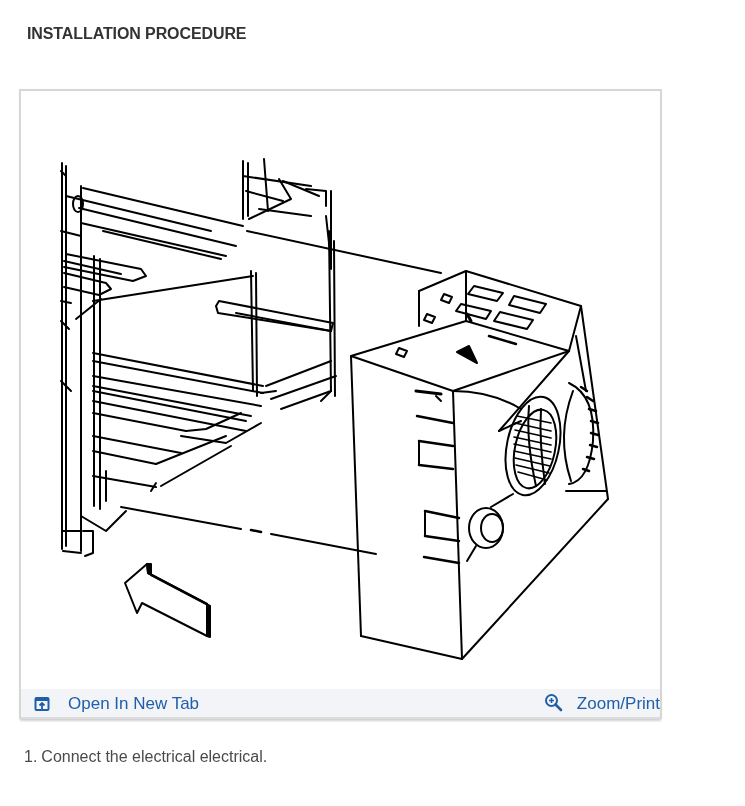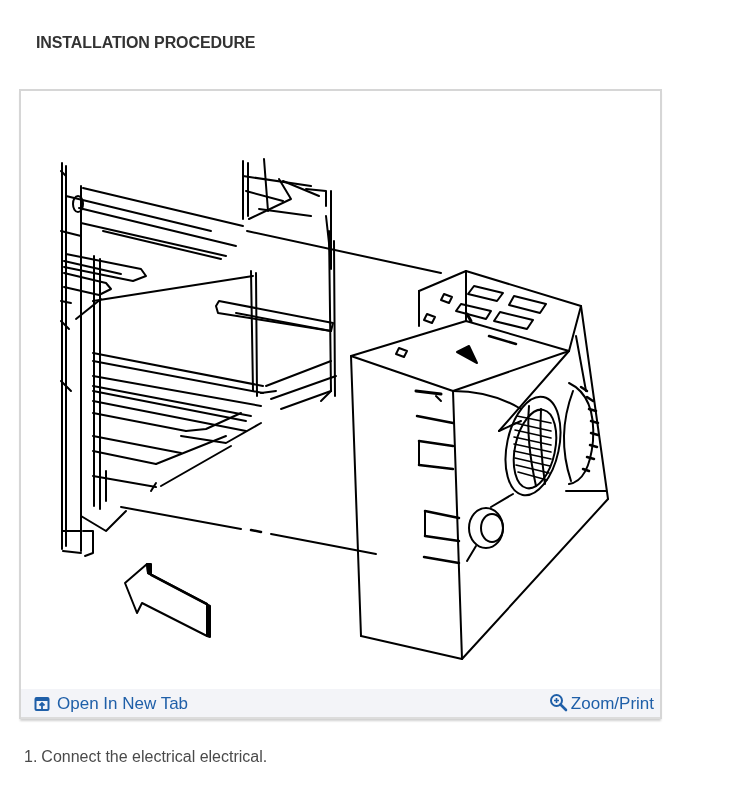--- a/index.html
+++ b/index.html
@@ -11,21 +11,21 @@
       width: 745px;
       height: 806px;
       position: relative;
       font-family: "Liberation Sans", "DejaVu Sans", sans-serif;
       overflow: hidden;
     }
     .section-title {
       position: absolute;
       left: 19px;
       top: 17px;
-      margin: 17px;
+      margin: 8px;
       font-family: "Liberation Sans", sans-serif;
       font-weight: bold;
       font-size: 16px;
       letter-spacing: -0.1px;
       color: #333333;
     }
     .figure {
       position: absolute;
       left: 19px;
       top: 89px;
@@ -63,26 +63,27 @@
       position: absolute;
       top: 4px;
       display: flex;
       align-items: center;
       color: #1f5fa8;
       font-family: "Liberation Sans", sans-serif;
       font-size: 17px;
       text-decoration: none;
       cursor: pointer;
       line-height: 22px;
+      gap: 11px;
     }
     .footer-link.open-tab {
       left: 13px;
     }
     .footer-link.zoom-print {
-      right: 6px;
+      right: 0;
     }
     .footer-link .icon {
       display: inline-block;
       width: 16px;
       height: 16px;
       margin-right: 7px;
     }
     .footer-link.zoom-print .icon {
       width: 19px;
       height: 19px;

